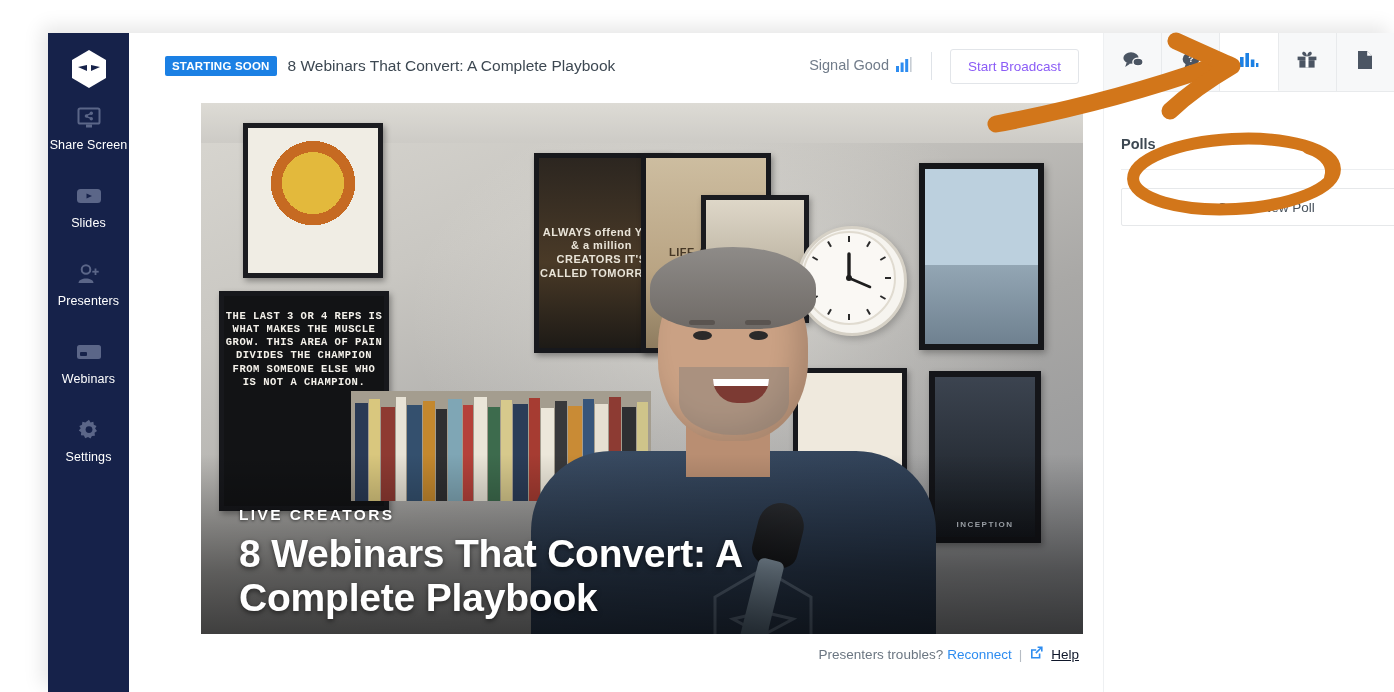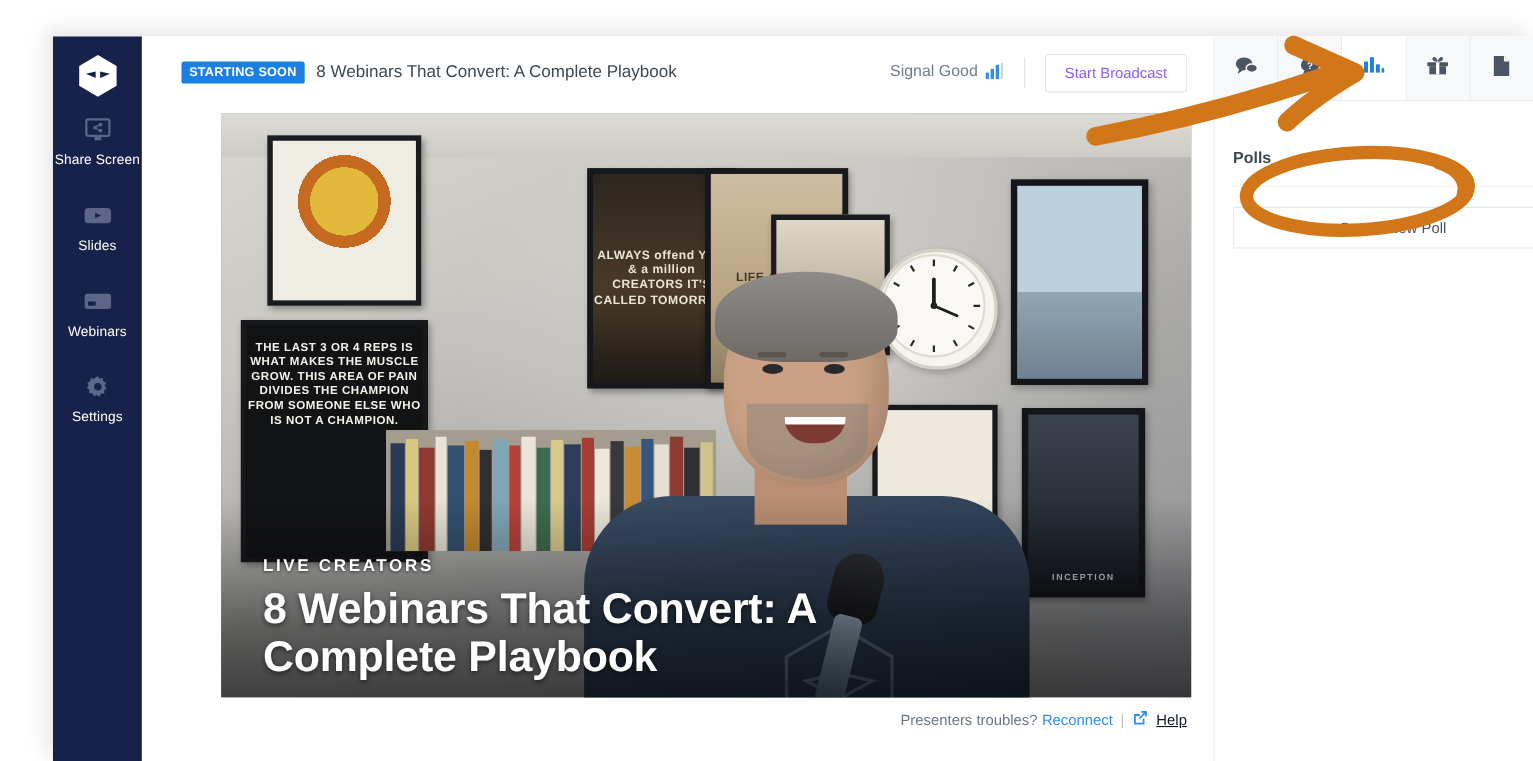--- a/index.html
+++ b/index.html
@@ -149,21 +149,21 @@
   }
   #poster-1 { left: 42px; top: 20px; width: 130px; height: 145px; background:#efece2; border-color:#1b1c20;}
   #poster-1 .poster-inner {
     background: radial-gradient(circle at 50% 38%, #e3b93c 0 28%, #c66a22 28% 38%, #f0ede4 38%);
     color: #5a3b14;
   }
   #poster-2 { left: 333px; top: 50px; width: 125px; height: 190px;}
   #poster-2 .poster-inner { background: linear-gradient(180deg,#2c2620,#4a3a27 55%, #1d1a16); }
   #poster-3 { left: 440px; top: 50px; width: 120px; height: 190px;}
   #poster-3 .poster-inner { background: linear-gradient(180deg,#cdbda0,#b9a483 60%, #8e7c5f); color:#463826;}
-  #poster-4 { left: 18px; top: 188px; width: 160px; height: 210px; background:#111;}
+  #poster-4 { left: 18px; top: 188px; width: 160px; height: 210px; background:#111;font-family:Liberation Mono, monospace;}
   #poster-4 .poster-inner {
     background: #121315; color:#f4f1ea; font-size: 10.5px; justify-content: flex-start;
     padding-top: 14px; box-sizing: border-box;
   }
   #frame-portrait {
     position: absolute; left: 500px; top: 92px; width: 98px; height: 118px;
     border: 5px solid #1a1b1f; background: #c9c2b4;
     box-shadow: 2px 3px 6px rgba(0,0,0,0.3);
   }
   #frame-portrait .ph {
@@ -388,20 +388,31 @@
         <div class="nav-item">
           <span class="nav-icon">
             <svg width="26" height="20" viewBox="0 0 26 20">
               <rect x="1" y="3" width="24" height="14" rx="3.5" fill="#5b6688"></rect>
               <polygon points="10.5,7.5 16,10 10.5,12.5" fill="#16224a"></polygon>
             </svg>
           </span>
           <span class="nav-label">Slides</span>
         </div>
 
+        <div class="nav-item">
+          <span class="nav-icon">
+            <svg width="26" height="22" viewBox="0 0 26 22">
+              <circle cx="10" cy="6.5" r="4.3" fill="none" stroke="#5b6688" stroke-width="2"></circle>
+              <path d="M2.5 20 C2.5 14 17.5 14 17.5 20 Z" fill="#5b6688"></path>
+              <line x1="19.5" y1="5.5" x2="19.5" y2="12" stroke="#5b6688" stroke-width="1.8"></line>
+              <line x1="16.3" y1="8.7" x2="22.7" y2="8.7" stroke="#5b6688" stroke-width="1.8"></line>
+            </svg>
+          </span>
+          <span class="nav-label">Presenters</span>
+        </div>
 
         <div class="nav-item">
           <span class="nav-icon">
             <svg width="26" height="20" viewBox="0 0 26 20">
               <rect x="1" y="3" width="24" height="14" rx="2.5" fill="#5b6688"></rect>
               <rect x="4" y="10" width="7" height="4" rx="1" fill="#16224a"></rect>
             </svg>
           </span>
           <span class="nav-label">Webinars</span>
         </div>

